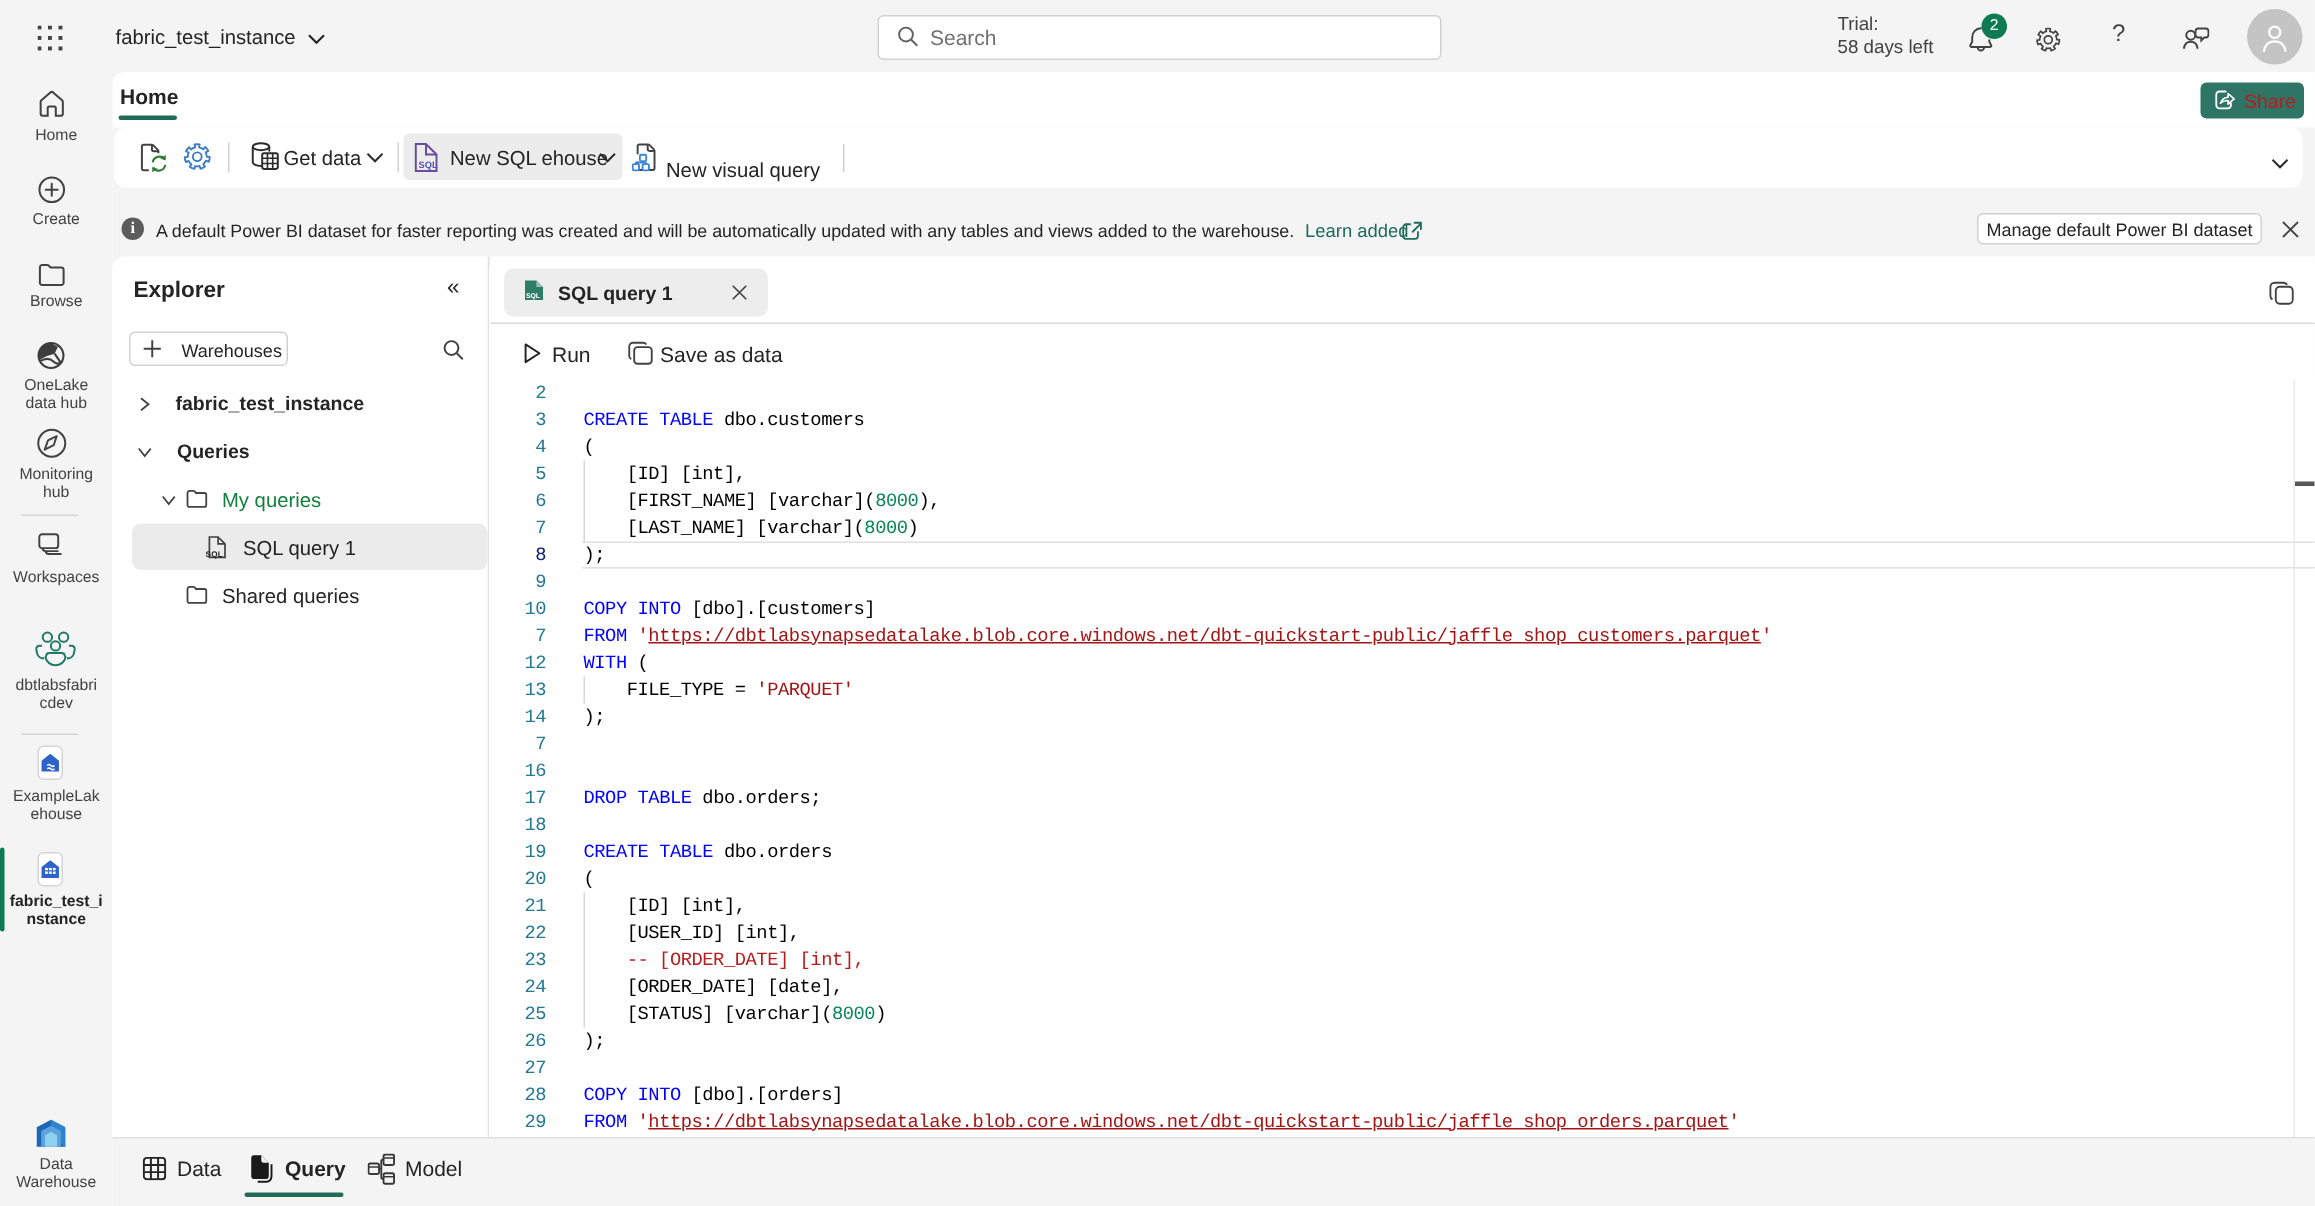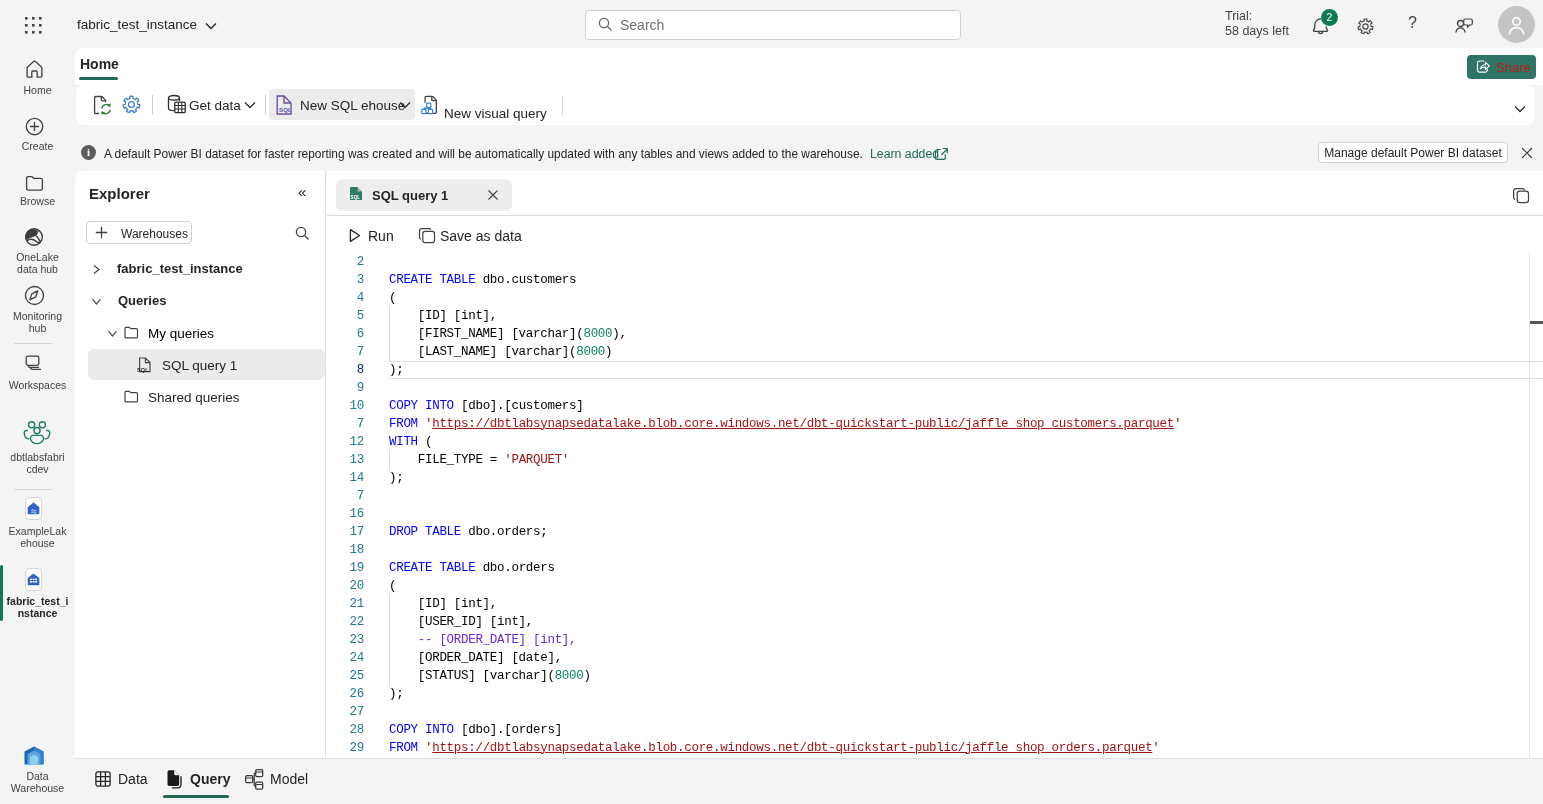--- a/index.html
+++ b/index.html
@@ -3,21 +3,21 @@
 <meta charset="utf-8">
 <style>
 *{margin:0;padding:0;box-sizing:border-box}
 html,body{width:1543px;height:804px}
 body{position:relative;font-family:"Liberation Sans",sans-serif;background:#f4f4f4;overflow:hidden;color:#242424}
 .abs{position:absolute}
 svg{display:block}
 .lbl{position:absolute;font-size:10.5px;color:#424242;text-align:center;width:75px;left:0;line-height:11.5px}
 .sep{position:absolute;width:1px;background:#d1d1d1}
 .mono{font-family:"Liberation Mono",monospace;font-size:12.5px;letter-spacing:-0.3px;line-height:18px;white-space:pre}
-.k{color:#0000ff}.s{color:#a31515}.n{color:#098658}.c{color:#6d28d9}
+.k{color:#0000ff}.s{color:#a31515}.n{color:#098658}.c{color:#b91c1c}
 .ln{position:absolute;left:326px;width:38px;text-align:right;color:#237893}
 .cl{position:absolute;left:389px;color:#000}
 </style>
 </head>
 <body>
 
 <div class="abs" id="topbar" style="left:0;top:0;width:1543px;height:48px;background:#f4f4f4">
   <svg class="abs" style="left:25px;top:17px" width="17" height="17" viewBox="0 0 17 17">
     <g fill="#424242">
       <rect x="0" y="0" width="2.6" height="2.6"></rect>
@@ -253,21 +253,21 @@
 <svg class="abs" style="left:91px;top:297px" width="11" height="9" viewBox="0 0 11 9">
     <path d="M1.5 2 L5.5 7 L9.5 2" fill="none" stroke="#424242" stroke-width="1.2"></path>
   </svg>
 <div class="abs" style="left:118px;top:293px;font-size:13px;font-weight:bold;color:#242424">Queries</div>
 <svg class="abs" style="left:107px;top:329px" width="11" height="9" viewBox="0 0 11 9">
     <path d="M1.5 2 L5.5 7 L9.5 2" fill="none" stroke="#424242" stroke-width="1.2"></path>
   </svg>
 <svg class="abs" style="left:124px;top:326px" width="15" height="13" viewBox="0 0 15 13">
     <path d="M1 2.6 a1.3 1.3 0 0 1 1.3 -1.3 h2.5 c.35 0 .65 .1 .9 .35 l1 1 h5.5 a1.3 1.3 0 0 1 1.3 1.3 v6.7 a1.3 1.3 0 0 1 -1.3 1.3 H2.3 A1.3 1.3 0 0 1 1 10.6 z" fill="none" stroke="#424242" stroke-width="1.2"></path>
   </svg>
-<div class="abs" style="left:148px;top:326px;font-size:13.5px;color:#000000">My queries</div>
+<div class="abs" style="left:148px;top:326px;font-size:13.5px;color:#15803d">My queries</div>
 <div class="abs" style="left:88px;top:349px;width:237px;height:31px;background:#ebebeb;border-radius:6px"></div>
 <svg class="abs" style="left:137px;top:357px" width="15" height="16" viewBox="0 0 15 16">
   <path d="M13 5.6 V14.6 H2.6 V1 H8.4 z" fill="none" stroke="#424242" stroke-width="1.15"></path>
   <path d="M8.4 1 V5.6 H13" fill="none" stroke="#424242" stroke-width="1.15"></path>
   <text x="0" y="14.5" font-family="Liberation Sans" font-size="5.4" font-weight="bold" fill="#242424" style="letter-spacing:.2px">SQL</text>
 </svg>
 <div class="abs" style="left:162px;top:358px;font-size:13.5px;color:#242424">SQL query 1</div>
 <svg class="abs" style="left:124px;top:390px" width="15" height="13" viewBox="0 0 15 13">
     <path d="M1 2.6 a1.3 1.3 0 0 1 1.3 -1.3 h2.5 c.35 0 .65 .1 .9 .35 l1 1 h5.5 a1.3 1.3 0 0 1 1.3 1.3 v6.7 a1.3 1.3 0 0 1 -1.3 1.3 H2.3 A1.3 1.3 0 0 1 1 10.6 z" fill="none" stroke="#424242" stroke-width="1.2"></path>
   </svg>

